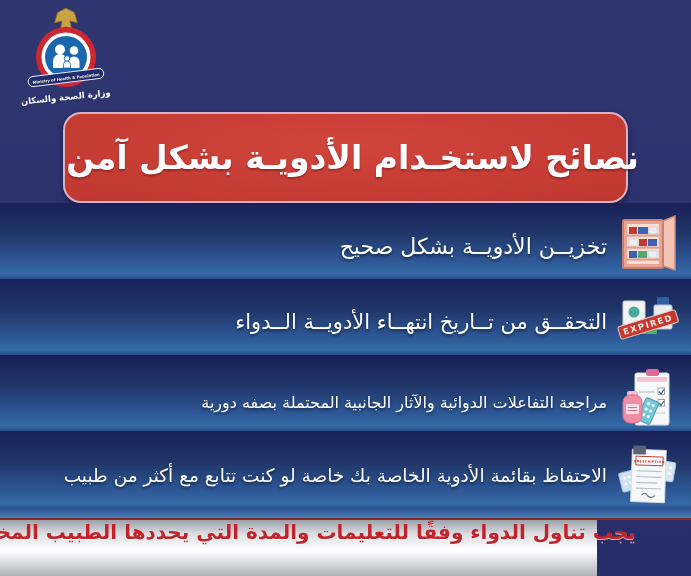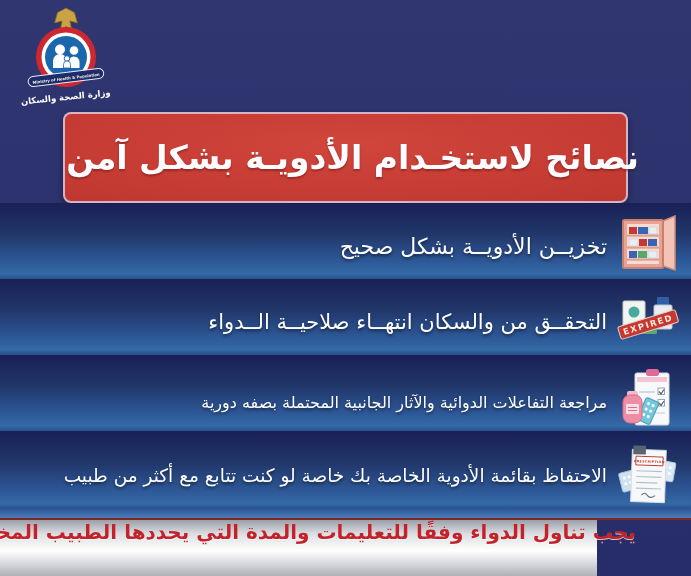--- a/index.html
+++ b/index.html
@@ -11,21 +11,21 @@
   .poster{position:relative;width:691px;height:576px;background:linear-gradient(180deg,#303670 0%,#272d68 100%);}
 
   
   .top-section{position:absolute;top:0;left:0;width:691px;height:203px;}
   .logo{position:absolute;left:20px;top:5px;width:92px;height:102px;}
 
   .title-banner{
     position:absolute;left:63px;top:112px;width:565px;height:91px;box-sizing:border-box;
     background:radial-gradient(120% 140% at 50% 35%, #d0453c 0%, #c23931 55%, #a82e28 100%);
     border:2px solid rgba(222,210,232,0.8);
-    border-radius:8px;
+    border-radius:18px;
     display:flex;align-items:center;justify-content:center;
     box-shadow:0 3px 6px rgba(0,0,0,0.35);
     padding-left:14px;
   }
   .title-banner .title{
     direction:rtl;color:#fdfcff;font-size:33px;font-weight:bold;white-space:nowrap;
     text-shadow:0 2px 2px rgba(90,12,10,0.4);
   }
 
   
@@ -133,21 +133,21 @@
           <circle cx="17" cy="21" r="5.5" fill="#49a8a0"></circle>
           <rect x="40" y="6" width="12" height="9" rx="1" fill="#2f5fa5"></rect>
           <rect x="37" y="14" width="18" height="24" rx="1.5" fill="#e8edf2" stroke="#b9c4cf"></rect>
           <rect x="26" y="30" width="14" height="13" rx="1" fill="#5aa96c"></rect>
           <g transform="rotate(-17 31 33)">
             <rect x="1" y="27" width="60" height="13" rx="2" fill="#c8372f" stroke="#e3cfc7" stroke-width="1"></rect>
             <text x="31" y="36.6" text-anchor="middle" font-size="8.5" font-weight="bold" fill="#f5e9df" letter-spacing="1.5">EXPIRED</text>
           </g>
         </svg>
       </div>
-      <div class="tip-text">التحقــق من والسكان انتهــاء صلاحيــة الــدواء</div>
+      <div class="tip-text">التحقــق من تــاريخ انتهــاء الأدويــة الــدواء</div>
     </div>
 
     <div class="tip-row">
       <div class="icon-box">
         <svg viewBox="0 0 62 62" aria-hidden="true">
           <rect x="18" y="6" width="34" height="52" rx="2" fill="#f7f9fb" stroke="#d3dae1"></rect>
           <rect x="29" y="2" width="13" height="7" rx="2.5" fill="#e06a96"></rect>
           <rect x="20" y="10" width="30" height="5" fill="#f2c4d4"></rect>
           <rect x="41" y="21" width="6.5" height="6.5" fill="#ffffff" stroke="#98a4b0"></rect>
           <path d="M42 24.5 l2 2.5 l3 -4.5" stroke="#5a6570" stroke-width="1.3" fill="none"></path>

